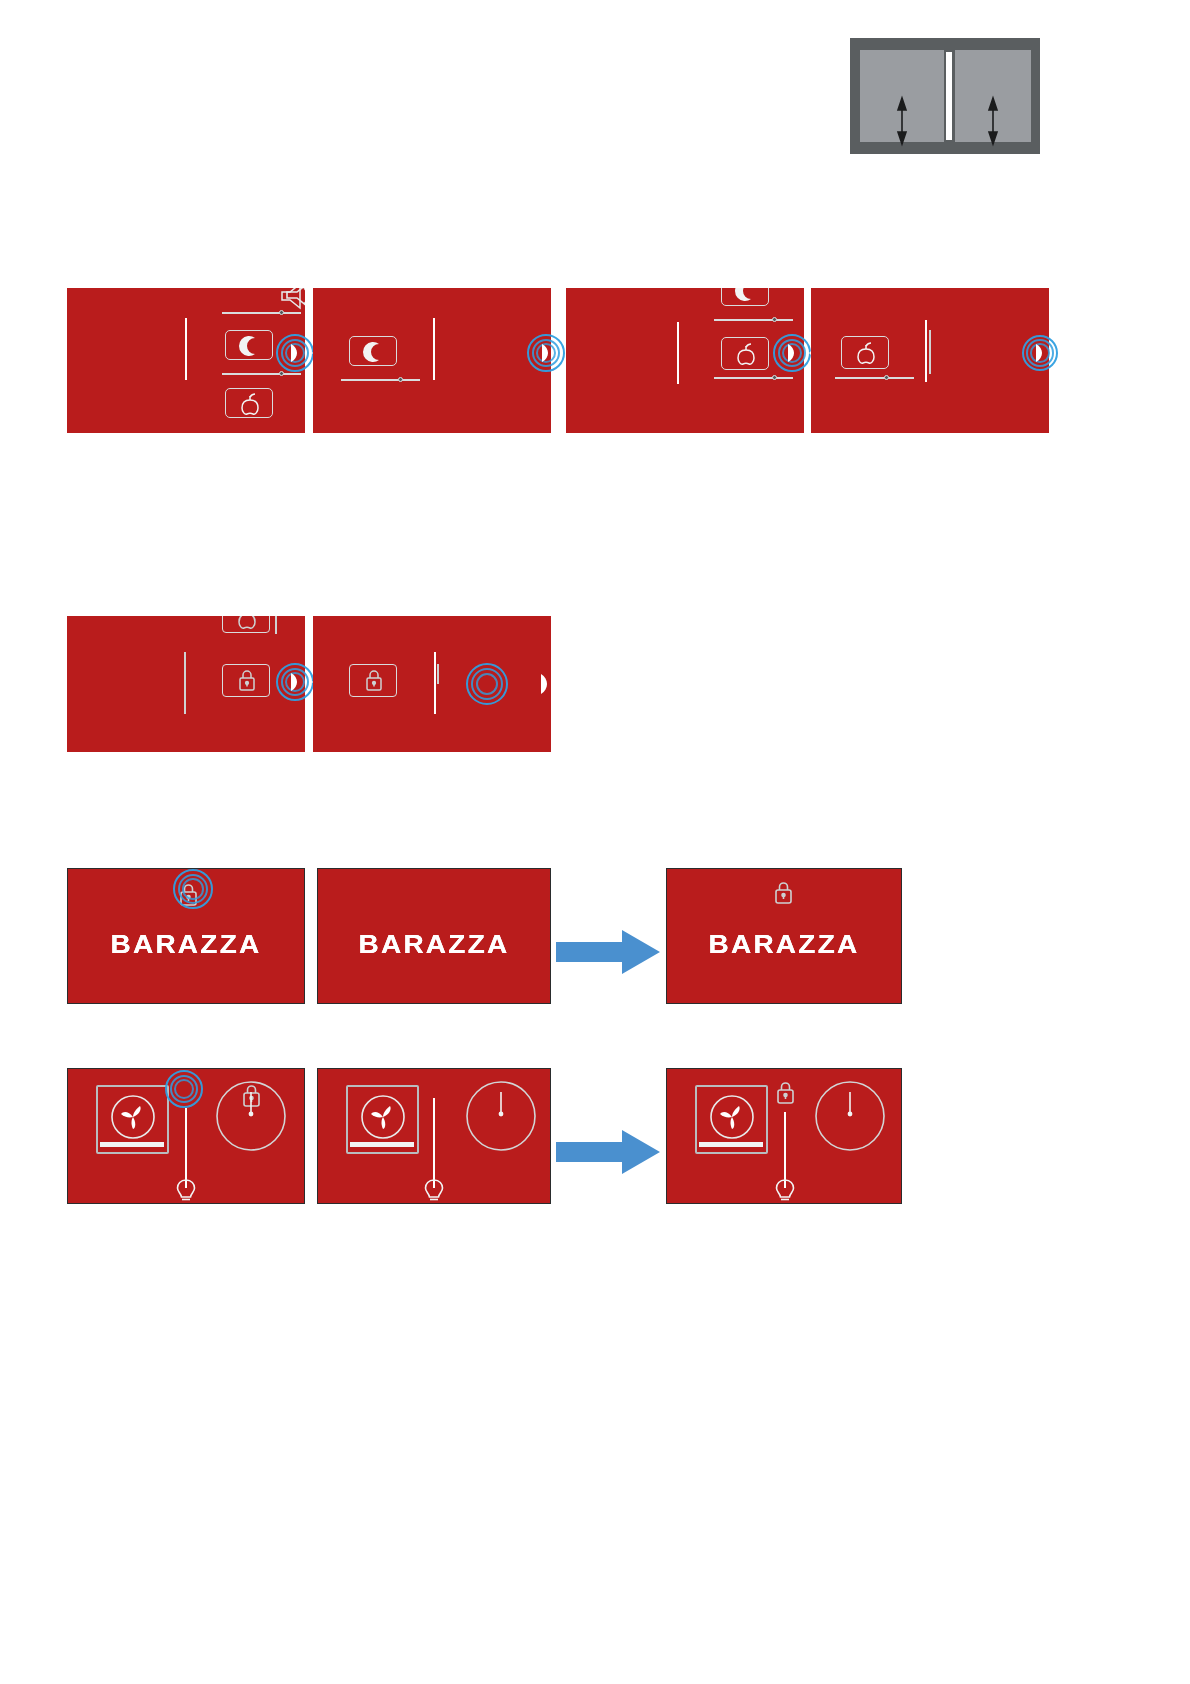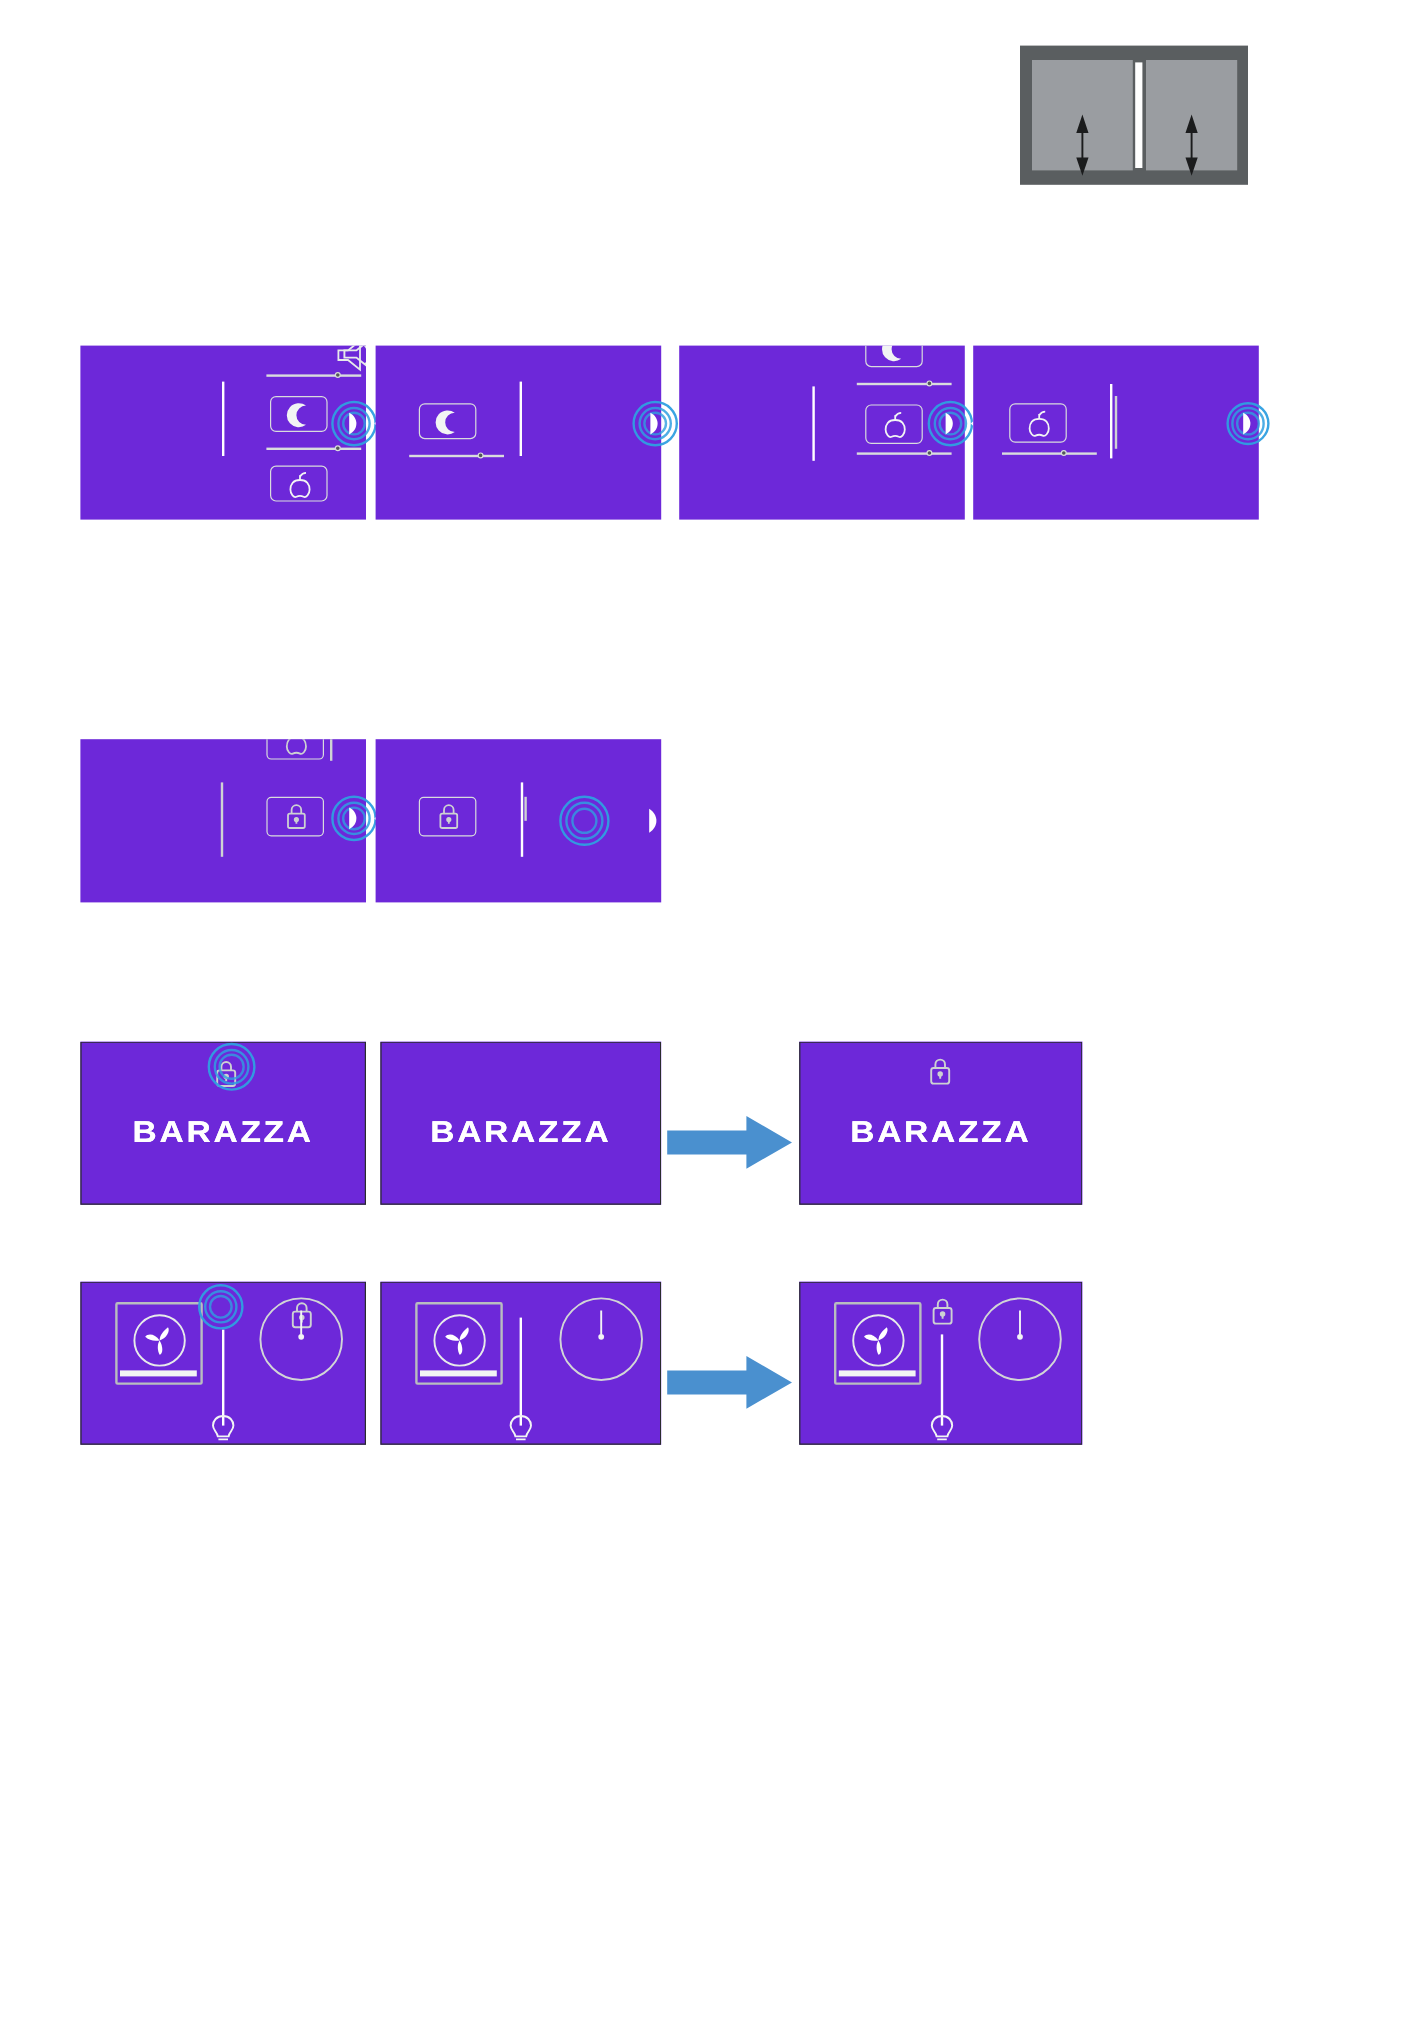--- a/index.html
+++ b/index.html
@@ -6,21 +6,21 @@
   body{
     width:1190px;height:1684px;background:#ffffff;
     font-family:"Liberation Sans", sans-serif;
     position:relative;overflow:hidden;
   }
   .abs{position:absolute;}
 
   
   .panel{
     position:absolute;
-    background:#6d28d9;
+    background:#b91c1c;
     overflow:hidden;
   }
   .panel.outline{box-shadow:inset 0 0 0 1px #2a2c2d;}
 
   
   .divider{
     position:absolute;width:2px;background:#ffffff;
   }
   .divider.dim{background:#cfd2d3;}
 

